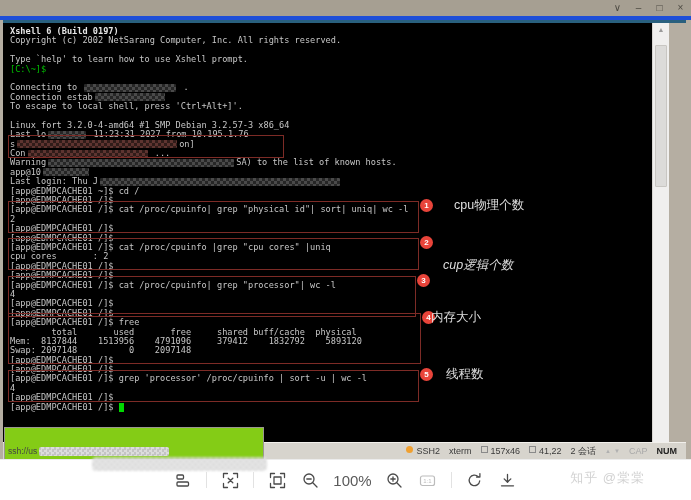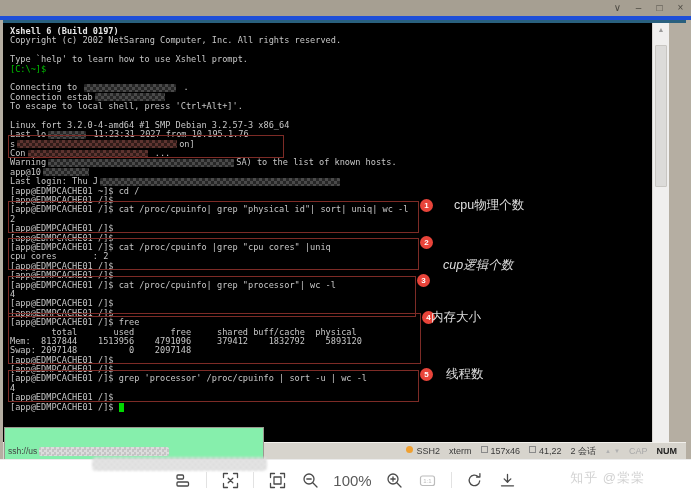--- a/index.html
+++ b/index.html
@@ -40,21 +40,21 @@
   .scroll{position:absolute;top:0;right:0;width:17px;bottom:0;background:#f0efee;
           border-left:1px solid #d8d6d2;box-sizing:border-box;}
   .scroll .up{height:13px;text-align:center;color:#9a9a9a;font-size:7px;line-height:13px;}
   .thumb{position:absolute;top:22px;left:2px;right:2px;height:140px;background:#dcdbd9;
          border:1px solid #c8c6c2;border-radius:1px;}
 
   
   .statusbar{position:absolute;left:3px;right:5px;bottom:0;height:16px;background:#d7d4cd;
              border-top:1px solid #f2f0ec;display:flex;align-items:center;
              font-size:9px;color:#3a3a3a;}
-  .addr{background:#86efac;border:1px solid #9a978f;height:11px;width:252px;margin-left:1px;
+  .addr{background:#84cc16;border:1px solid #9a978f;height:11px;width:252px;margin-left:1px;
         display:flex;align-items:center;padding:18px 3px;font-size:8.5px;color:#444;}
   .lredact{display:inline-block;height:9px;margin-left:2px;border-radius:2px;
            background:repeating-conic-gradient(#dcdcdc 0% 25%, #c4c4c4 0% 50%) 0 0/5px 5px;
            filter:blur(.5px);}
   .sb-item{margin-right:9px;white-space:nowrap;display:flex;gap:3px;}
   .dot{width:7px;height:7px;border-radius:50%;background:#f0a030;display:inline-block;}
   .mini-ico{width:7px;height:7px;border:1px solid #8a8a8a;display:inline-block;box-sizing:border-box;}
   .arr{color:#b0b0b0;font-size:6px;}
   .dim{color:#a8a8a8;}
   .strong{color:#222;font-weight:bold;}

